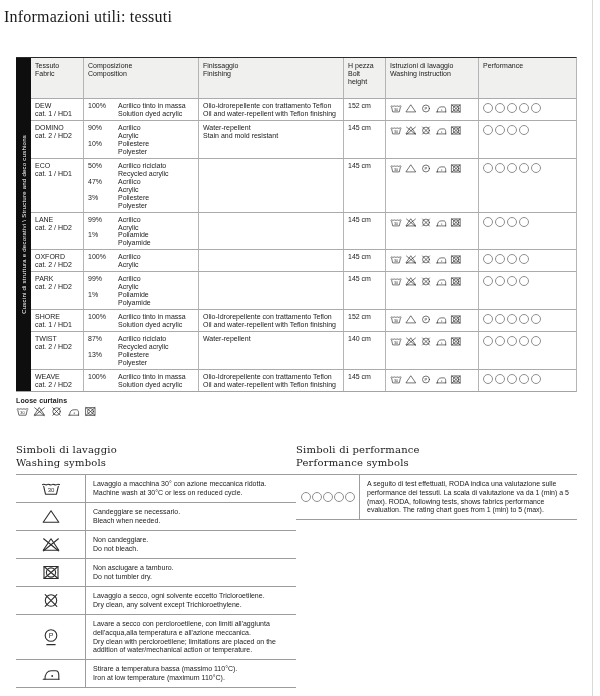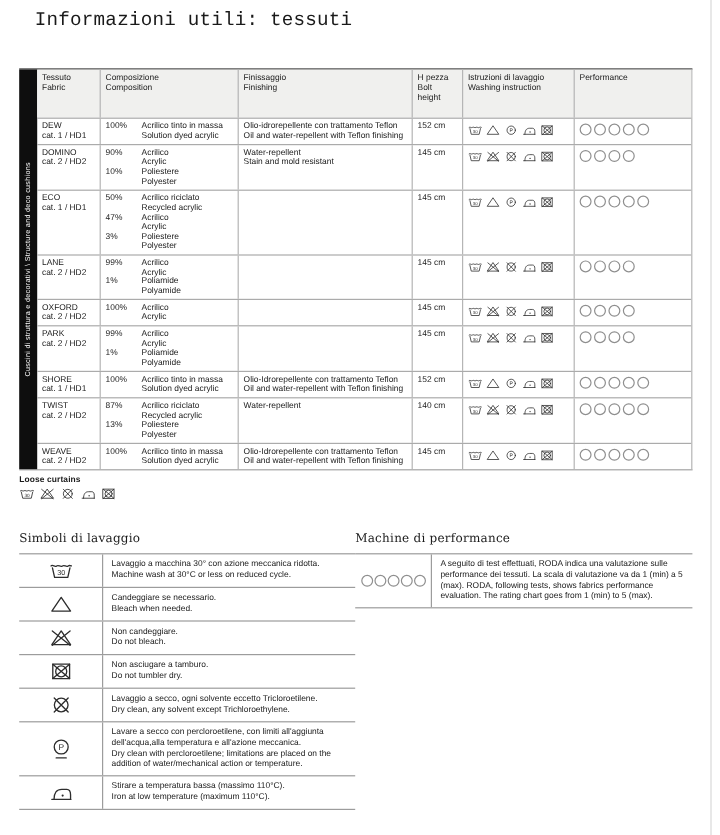--- a/index.html
+++ b/index.html
@@ -1,21 +1,21 @@
 <!DOCTYPE html>
 <html><head>
 <meta charset="utf-8">
 <style>
   *{margin:0;padding:0;box-sizing:border-box}
   html,body{background:#fff}
   body{width:600px;height:696px;position:relative;overflow:hidden;
        font-family:"Liberation Sans",sans-serif;color:#1a1a1a;}
 
-  .page-title{position:absolute;left:29px;top:7px;
-      font-family:Liberation Mono, monospace;font-weight:500;font-size:16px;line-height:1.3;letter-spacing:.2px}
+  .page-title{position:absolute;left:4px;top:7px;
+      font-family:Liberation Serif, serif;font-weight:500;font-size:16px;line-height:1.3;letter-spacing:.2px}
 
   .page-edge{position:absolute;left:592px;top:0;width:1px;height:696px;background:#d9d9d9}
 
   
   .table-wrap{position:absolute;left:16px;top:57px;width:561px}
   .ftable{display:flex;border-top:1.5px solid #2b2b2b;border-bottom:1px solid #a3a3a3;border-right:1px solid #b5b5b5}
   .sidebar{width:15px;background:#0e0e0e;display:flex;align-items:center;justify-content:center}
   .sidebar span{writing-mode:vertical-rl;transform:rotate(180deg);color:#fff;font-size:6px;
       letter-spacing:.25px;white-space:nowrap}
   .tbody{flex:1;display:flex;flex-direction:column}
@@ -712,20 +712,21 @@
             <path stroke="currentColor" stroke-width="1.1" fill="none" stroke-linecap="round" stroke-linejoin="round" d="M3 2.5 17 14.5M17 2.5 3 14.5"></path>
           </svg>
         </span>
       </div>
   </div>
 </div>
 
 <div class="washing-section">
   <div class="section-title">
     <div>Simboli di lavaggio</div>
+    <div>Washing symbols</div>
   </div>
   <div class="legend" id="washing-legend">
       <div class="lrow">
         <div class="licon">
           <span class="icon lg">
             <svg viewBox="0 0 20 17">
               <path stroke="currentColor" stroke-width="1.1" fill="none" stroke-linecap="round" stroke-linejoin="round" d="M1.5 4.6C3 3.1 4.6 5.9 6.2 4.6 7.8 3.4 9.4 5.9 11 4.6 12.6 3.4 14.2 5.9 15.8 4.6 16.9 3.8 17.9 4.4 18.5 4.6"></path>
               <path stroke="currentColor" stroke-width="1.1" fill="none" stroke-linecap="round" stroke-linejoin="round" d="M2.7 6.3 4.5 14.2 15.5 14.2 17.3 6.3"></path>
               <text x="10" y="12.3" font-size="6" text-anchor="middle" fill="currentColor" stroke="none" font-family="Liberation Sans, sans-serif">30</text>
             </svg>
@@ -820,21 +821,22 @@
         <div class="ltext">
           <div>Stirare a temperatura bassa (massimo 110°C).</div>
           <div>Iron at low temperature (maximum 110°C).</div>
         </div>
       </div>
     </div>
 </div>
 
 <div class="performance-section">
   <div class="section-title">
-    <div>Machine di performance</div>
+    <div>Simboli di performance</div>
+    <div>Performance symbols</div>
   </div>
   <div class="legend">
     <div class="lrow">
       <div class="licon" id="perf-circles">
           <span class="lcircle"></span>
           <span class="lcircle"></span>
           <span class="lcircle"></span>
           <span class="lcircle"></span>
           <span class="lcircle"></span>
         </div>

